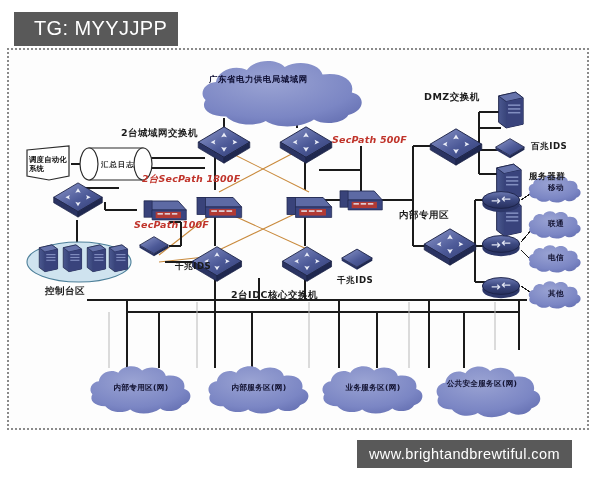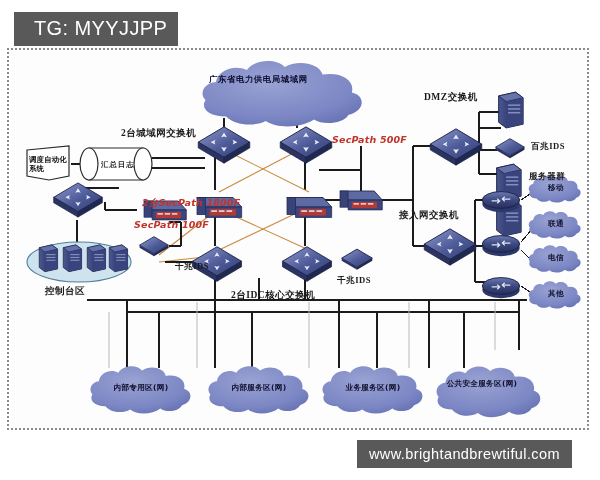--- a/index.html
+++ b/index.html
@@ -26,21 +26,21 @@
   }
   #canvas{position:absolute;left:0;top:0;width:578px;height:378px;}
 
   
   .lbl{
     position:absolute;white-space:nowrap;font-weight:bold;
     color:#1a1a1a;line-height:1.08;
     font-family:"DejaVu Sans","Liberation Sans",sans-serif;
   }
   .lbl.red{color:#c0342b;font-style:italic;letter-spacing:.2px;}
-  .lbl.cn{letter-spacing:.5px;font-family:Liberation Serif, serif;}
+  .lbl.cn{letter-spacing:.5px;}
   .s10{font-size:9.5px;}
   .s9{font-size:8.6px;}
   .cloudtext{
     position:absolute;color:#10102e;font-weight:bold;
     font-size:7.6px;text-align:center;line-height:1.15;
     letter-spacing:.3px;
     font-family:"DejaVu Sans","Liberation Sans",sans-serif;
   }
   .toptext{
     position:absolute;color:#0c0c30;font-weight:bold;font-size:8.4px;
@@ -313,35 +313,35 @@
       <use href="#cloudsym" x="78" y="314" width="108" height="52"></use>
       <use href="#cloudsym" x="196" y="314" width="108" height="52"></use>
       <use href="#cloudsym" x="310" y="314" width="108" height="52"></use>
       <use href="#cloudsym" x="424" y="314" width="112" height="56"></use>
     </svg>
 
     <div class="toptext" style="left:200px;top:24px;">广东省电力供电局城域网</div>
 
     <div class="lbl cn s10" style="left:112px;top:78px;">2台城域网交换机</div>
 
-    <div class="lbl red s10" style="left:133px;top:124px;margin-top:24px;">2台SecPath 1800F</div>
+    <div class="lbl red s10" style="left:133px;top:124px;">2台SecPath 1800F</div>
 
     <div class="lbl red s10" style="left:323px;top:85px;">SecPath 500F</div>
 
     <div class="lbl red s10" style="left:126px;top:126px;opacity:0;"></div>
 
     <div class="lbl red s10" style="left:125px;top:170px;">SecPath 100F</div>
 
     <div class="lbl cn s10" style="left:415px;top:42px;">DMZ交换机</div>
 
     <div class="lbl cn s9" style="left:522px;top:92px;">百兆IDS</div>
 
     <div class="lbl cn s9" style="left:520px;top:122px;text-align:center;">服务器群</div>
 
-    <div class="lbl cn s10" style="left:390px;top:160px;">接入网交换机</div>
+    <div class="lbl cn s10" style="left:390px;top:160px;">内部专用区</div>
 
     <div class="lbl cn s10" style="left:222px;top:240px;">2台IDC核心交换机</div>
 
     <div class="lbl cn s9" style="left:328px;top:226px;">千兆IDS</div>
 
     <div class="lbl cn s9" style="left:166px;top:212px;">千兆IDS</div>
 
     <div class="lbl cn s10" style="left:36px;top:236px;">控制台区</div>
 
     <div class="cyl-text" style="left:92px;top:110px;">汇总日志</div>

